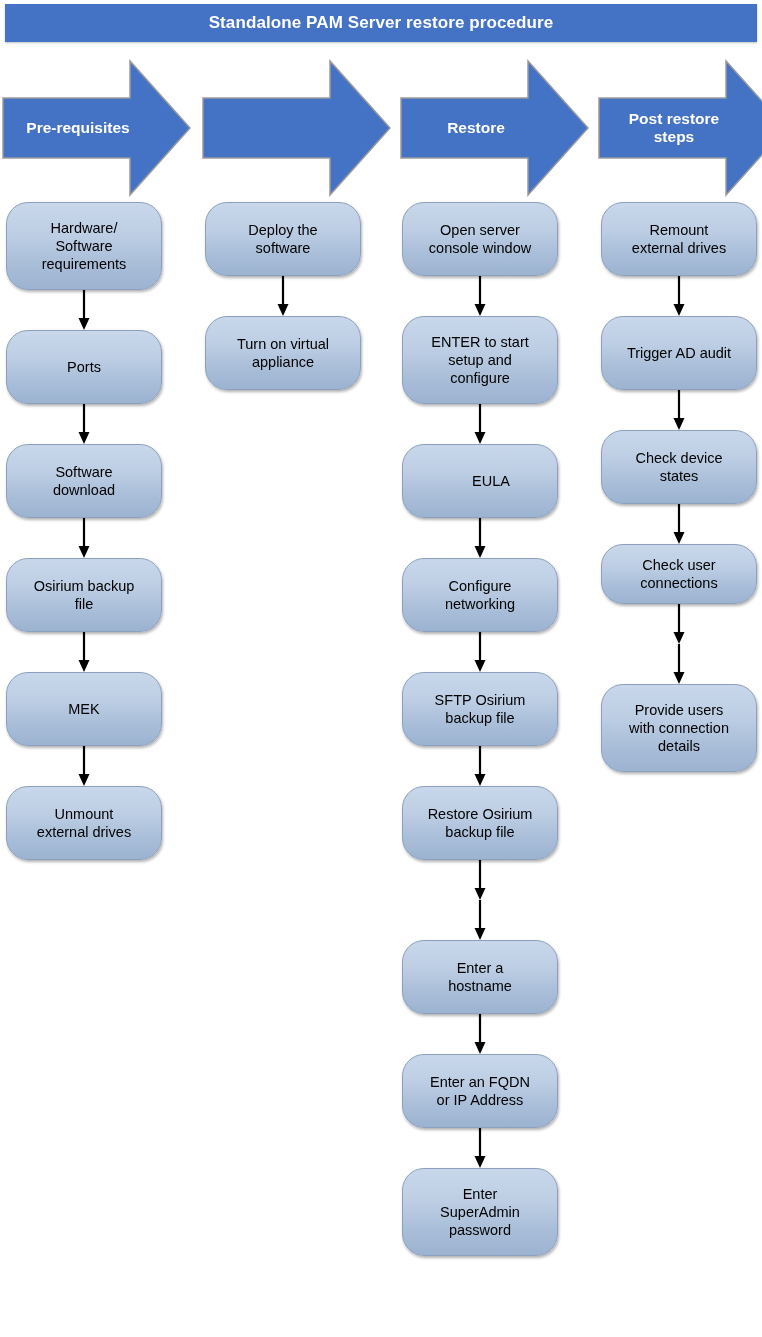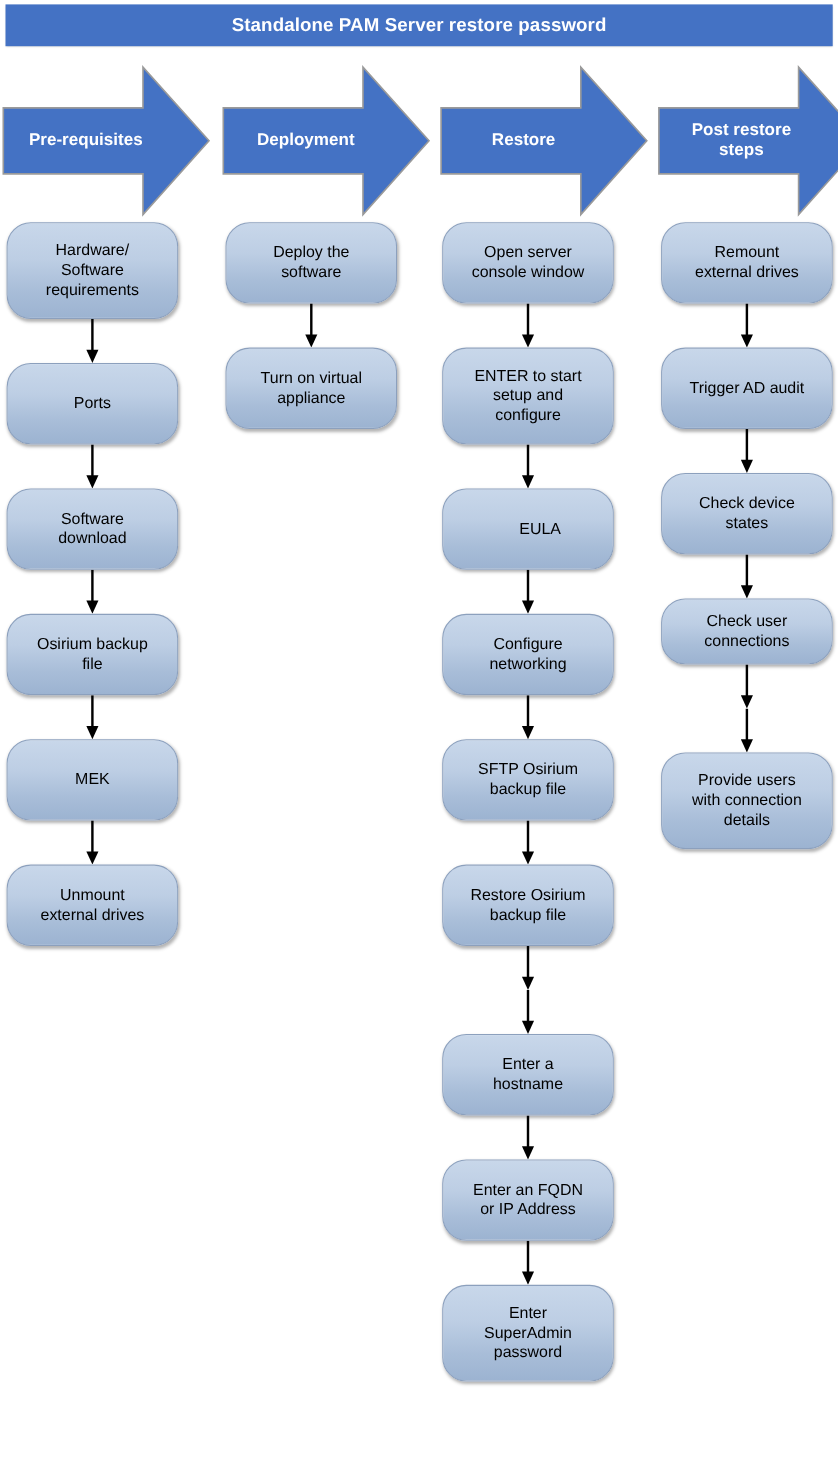--- a/index.html
+++ b/index.html
@@ -104,36 +104,35 @@
     position: relative;
     width: 156px;
     display: flex;
     justify-content: center;
   }
   .connector svg { display: block; }
 </style>
 </head>
 <body>
 
-<div id="title-banner">Standalone PAM Server restore password</div>
+<div id="title-banner">Standalone PAM Server restore procedure</div>
 
 <div id="phase-row">
 
   <div class="phase-arrow" style="left:0px;">
     <svg width="196" height="140" viewBox="0 0 196 140">
       <path d="M3 40 L130 40 L130 3 L190 70 L130 137 L130 100 L3 100 Z" fill="#4472C4" stroke="#9a9a9a" stroke-width="1.5"></path>
     </svg>
     <div class="phase-label">Pre-requisites</div>
   </div>
 
   <div class="phase-arrow" style="left:200px;">
     <svg width="196" height="140" viewBox="0 0 196 140">
       <path d="M3 40 L130 40 L130 3 L190 70 L130 137 L130 100 L3 100 Z" fill="#4472C4" stroke="#9a9a9a" stroke-width="1.5"></path>
     </svg>
-    <div class="phase-label">Deployment</div>
   </div>
 
   <div class="phase-arrow" style="left:398px;">
     <svg width="196" height="140" viewBox="0 0 196 140">
       <path d="M3 40 L130 40 L130 3 L190 70 L130 137 L130 100 L3 100 Z" fill="#4472C4" stroke="#9a9a9a" stroke-width="1.5"></path>
     </svg>
     <div class="phase-label">Restore</div>
   </div>
 
   <div class="phase-arrow" style="left:596px;">

